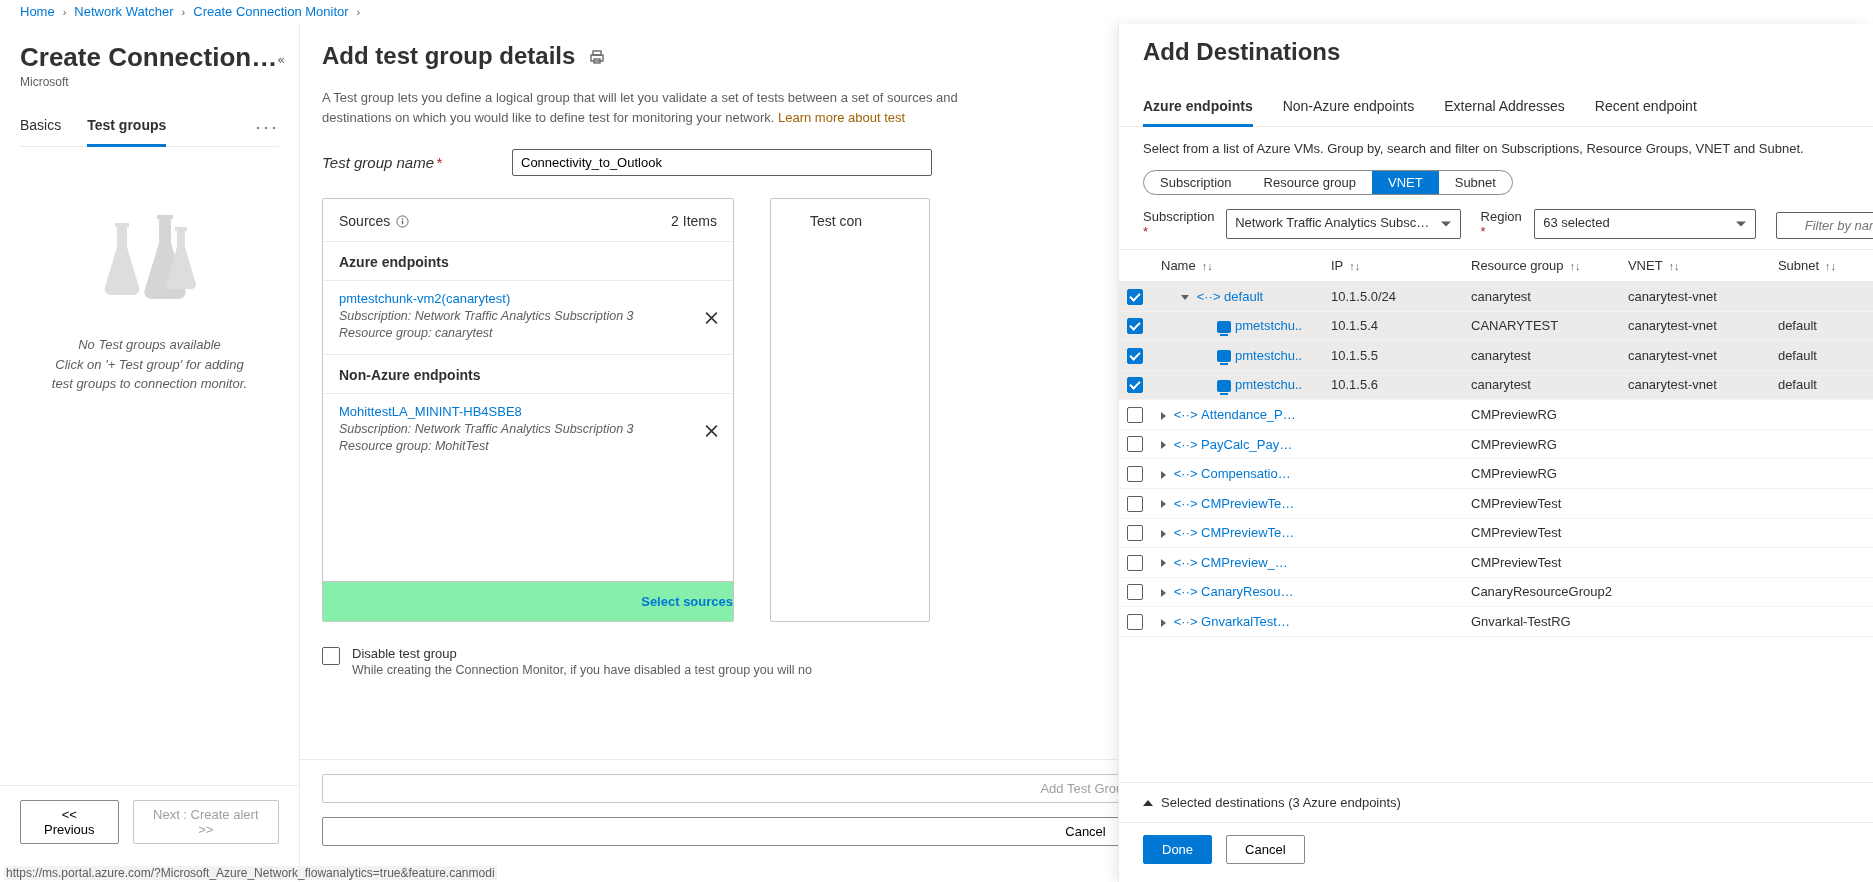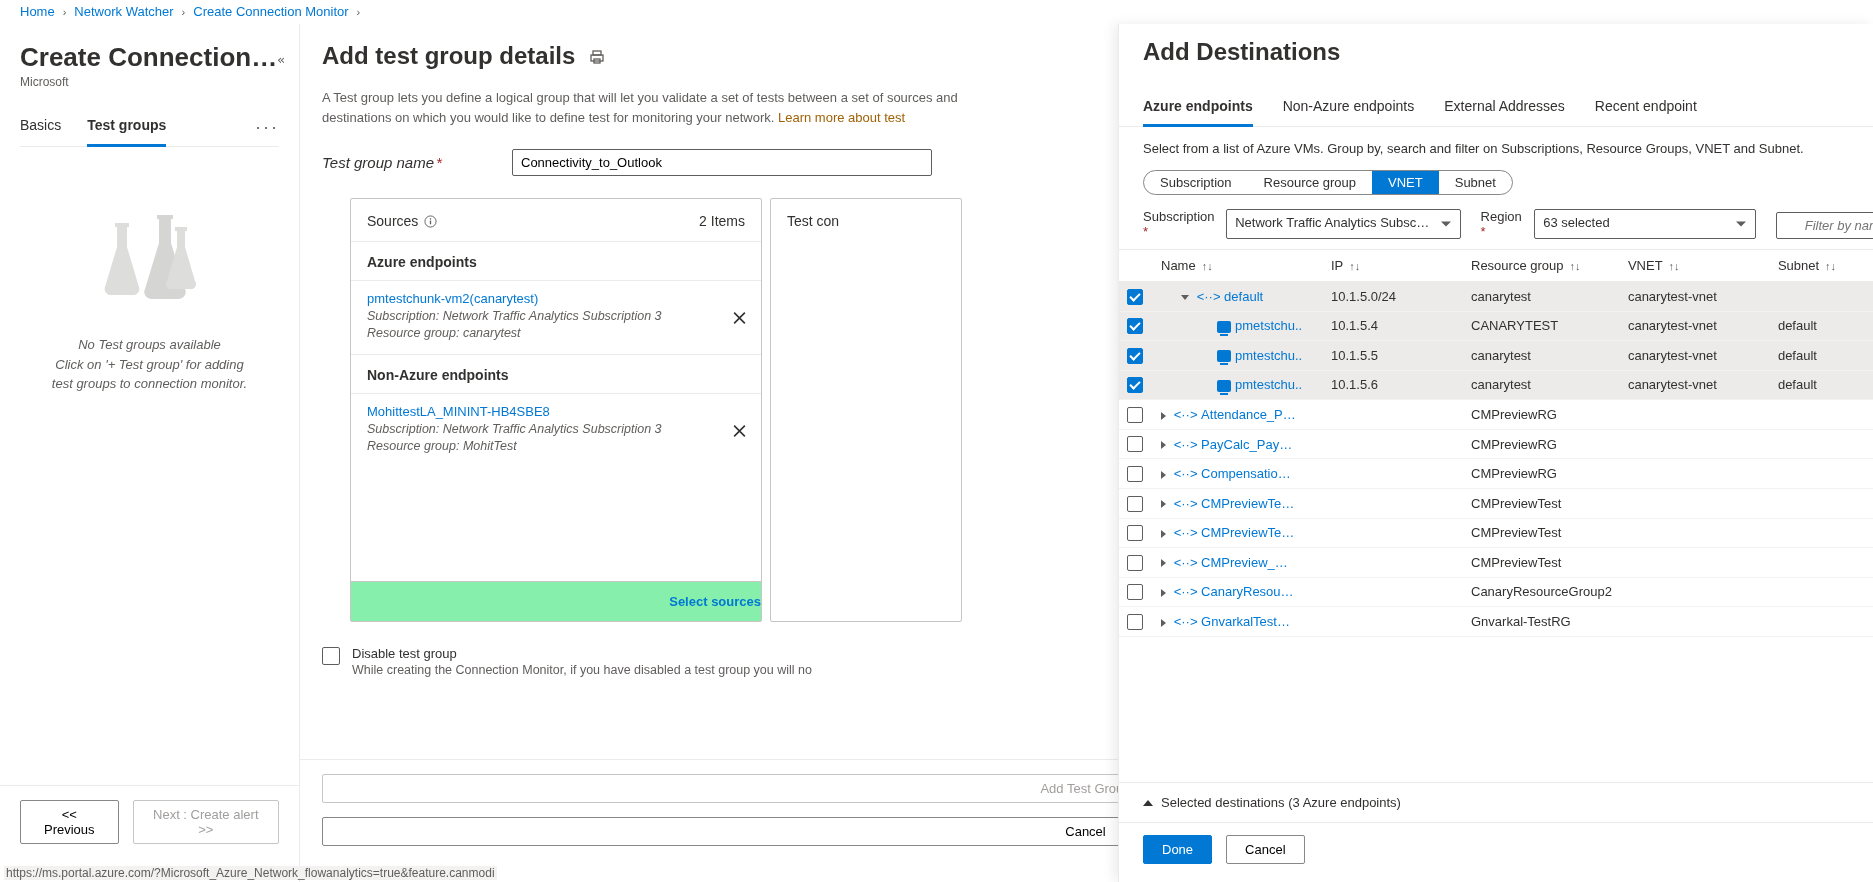--- a/index.html
+++ b/index.html
@@ -46,23 +46,23 @@
   .h2{font-size:24px;font-weight:600;margin:8px 0 0 0;}
   .print-icon{margin-top:10px;cursor:pointer;color:#605e5c;}
   .desc{margin-top:18px;font-size:13px;color:#605e5c;line-height:1.5;max-width:640px;}
   .desc a{color:#a16207;}
 
   .form-row{display:flex;align-items:center;margin-top:22px;gap:20px;}
   .form-label{width:170px;font-size:15px;font-style:italic;}
   .req{color:#a4262c;margin-left:2px;}
   .text-input{flex:1;max-width:420px;border:1px solid #605e5c;padding:5px 8px;font-size:13px;border-radius:2px;}
 
-  .panels{display:flex;gap:8px;margin-top:22px;margin-left:28px;}
+  .panels{display:flex;gap:36px;margin-top:22px;}
   .panel{border:1px solid #c8c6c4;border-radius:2px;width:412px;display:flex;flex-direction:column;}
-  .panel.cut{width:192px;overflow:hidden;}
+  .panel.cut{width:160px;overflow:hidden;padding-left:23px;}
   .panel-head{display:flex;align-items:center;justify-content:space-between;padding:14px 16px 12px 16px;font-size:14px;}
   .panel-head .left{display:flex;align-items:center;gap:6px;}
   .info-icon{color:#605e5c;}
   .cat{font-weight:600;font-size:14px;padding:12px 16px 10px 16px;border-top:1px solid #edebe9;}
   .src-item{padding:10px 16px 14px 16px;border-top:1px solid #edebe9;position:relative;}
   .src-item .name{color:#0078d4;font-size:13px;}
   .src-item .meta{font-style:italic;color:#605e5c;font-size:12.5px;margin-top:3px;}
   .src-item .del{position:absolute;right:14px;top:50%;transform:translateY(-50%);cursor:pointer;}
   .panel-foot{margin-top:auto;border-top:1px solid #c8c6c4;background:#86efac;text-align:right;padding:12px 0;font-weight:bold;}
   .panel-foot a{color:#0078d4;}

